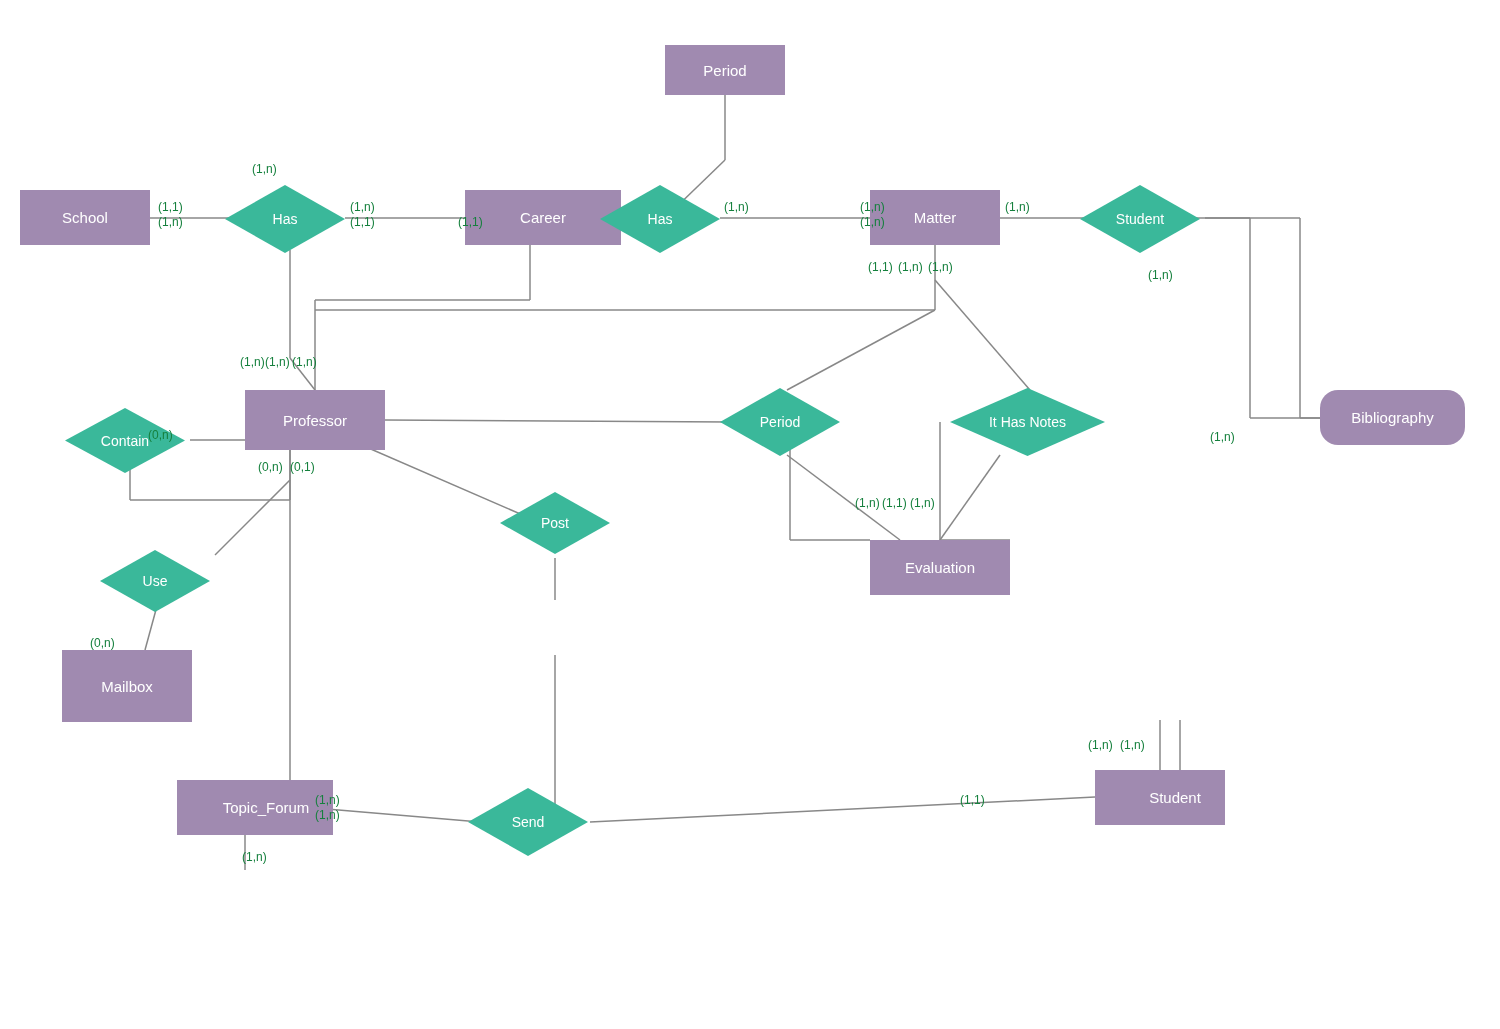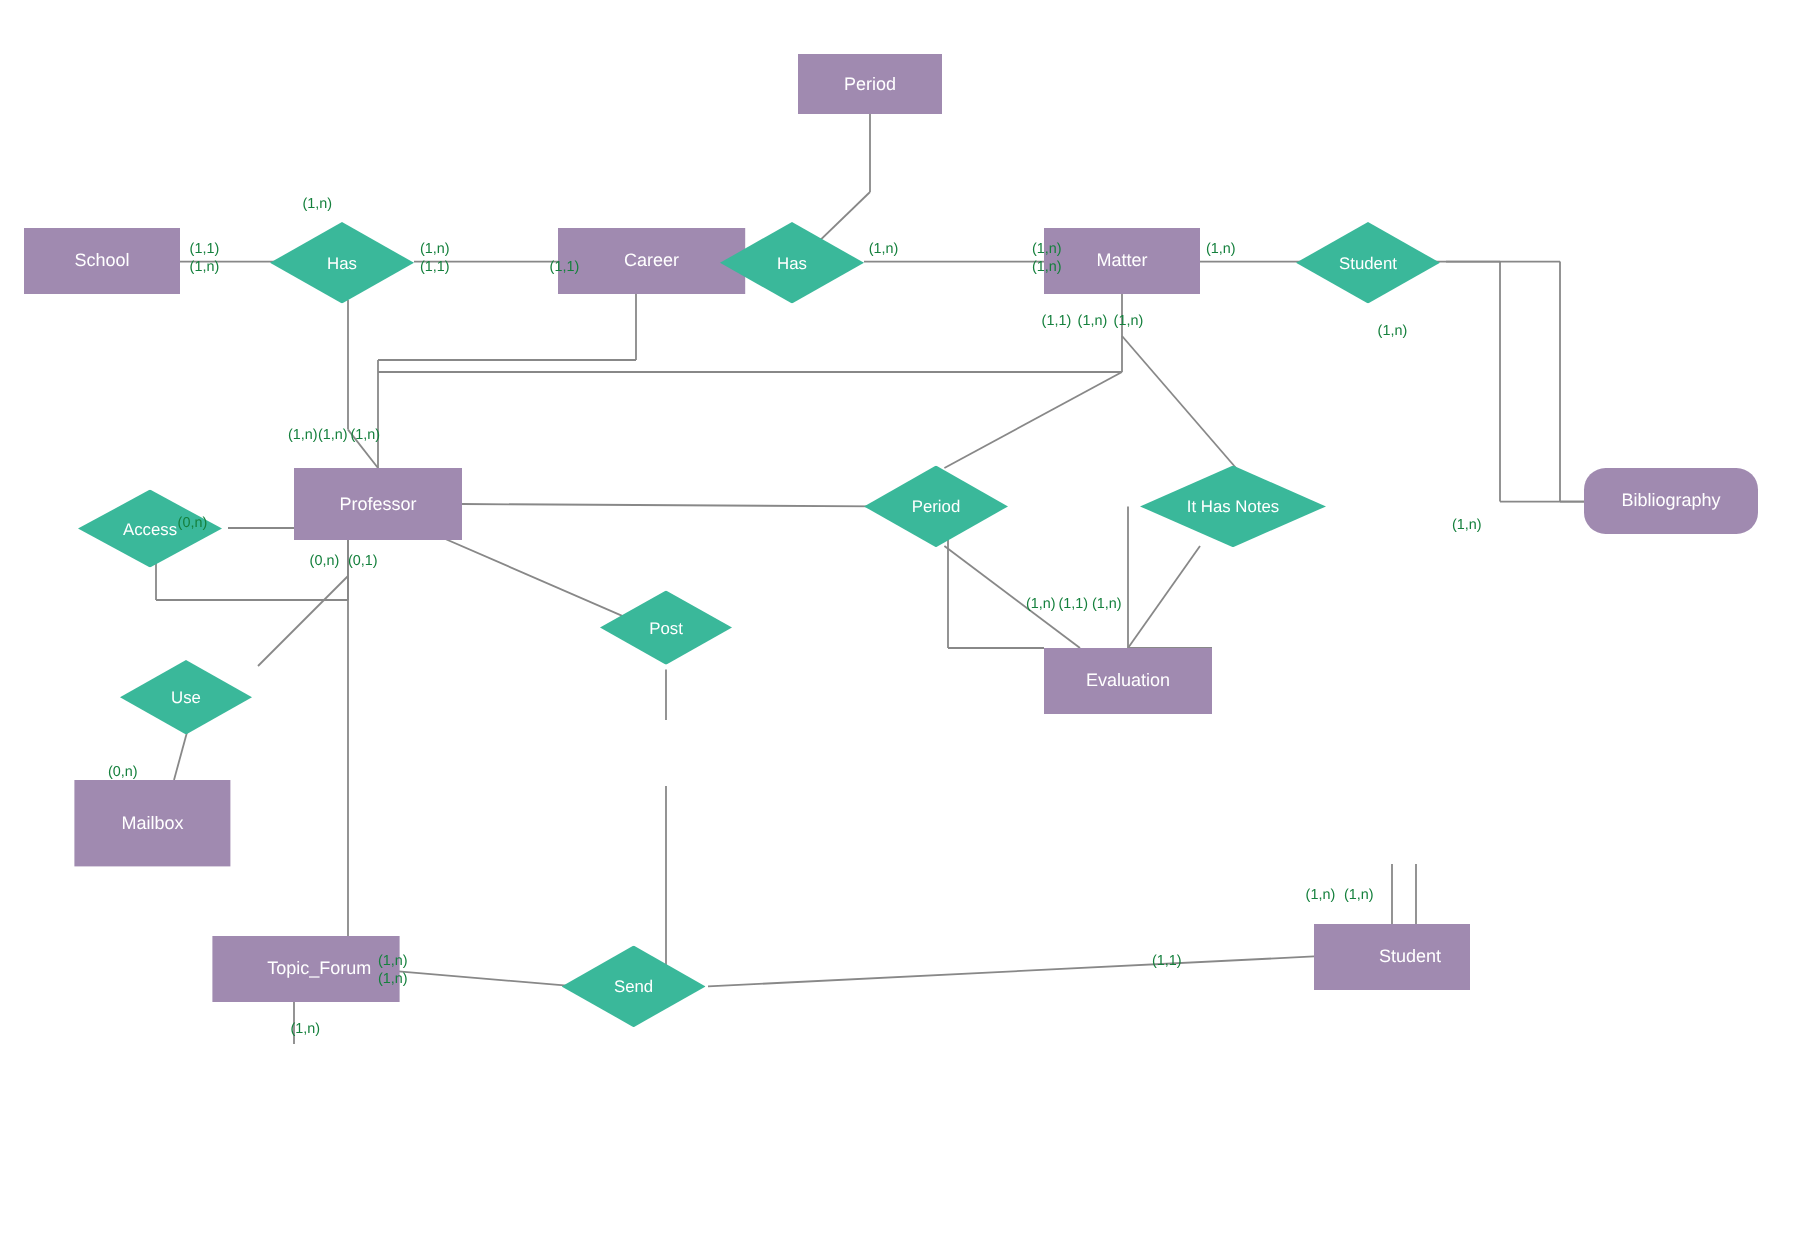--- a/index.html
+++ b/index.html
@@ -188,21 +188,21 @@
 
   <div class="relation diamond" style="left:950px;top:388px;width:155px;height:68px;">
     <span>It Has Notes</span>
   </div>
 
   <div class="relation diamond" style="left:1080px;top:185px;width:120px;height:68px;">
     <span>Student</span>
   </div>
 
   <div class="relation diamond" style="left:65px;top:408px;width:120px;height:65px;">
-    <span>Access</span>
+    <span>Contain</span>
   </div>
 
   <div class="relation diamond" style="left:100px;top:550px;width:110px;height:62px;">
     <span>Use</span>
   </div>
 
   <div class="relation diamond" style="left:500px;top:492px;width:110px;height:62px;">
     <span>Post</span>
   </div>
 

